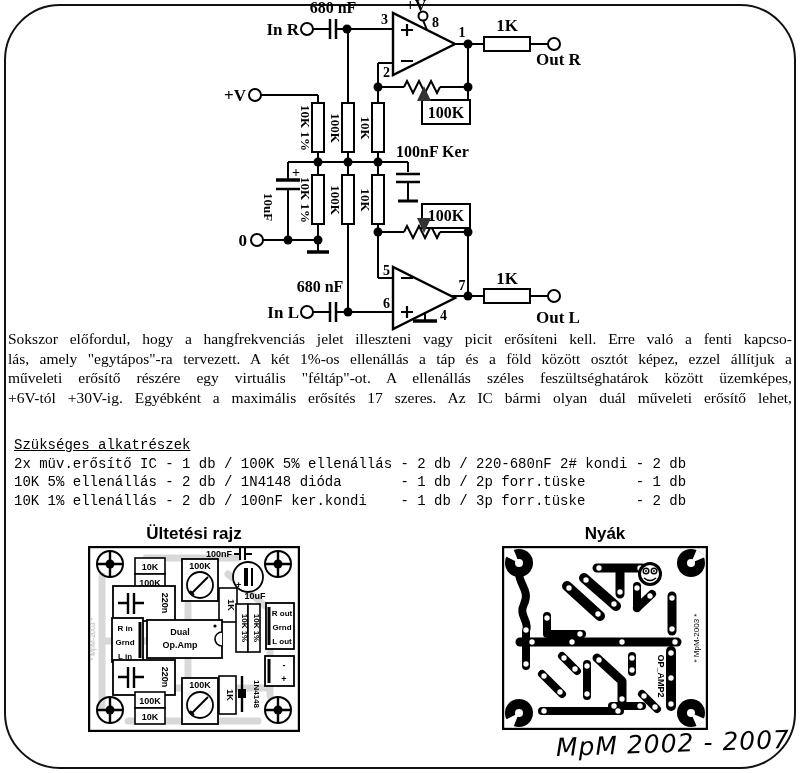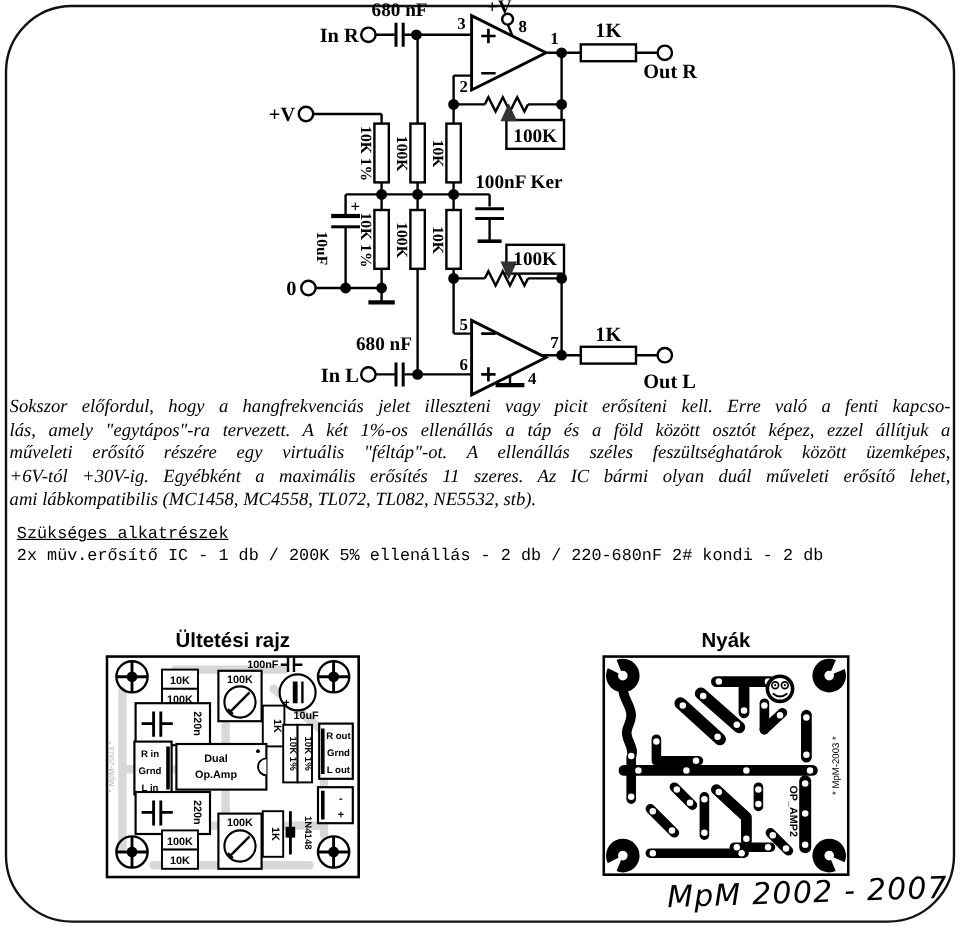--- a/index.html
+++ b/index.html
@@ -5,21 +5,21 @@
   html,body{margin:0;padding:0;background:#fff;}
   #page{position:relative;width:800px;height:773px;background:#fff;overflow:hidden;
         font-family:"Liberation Serif",serif;color:#000;}
   #page-border{position:absolute;inset:4px;border:2.5px solid #111;border-radius:56px;pointer-events:none;}
   svg text{fill:#000;}
   .schlab{font-family:"Liberation Serif",serif;font-weight:bold;font-size:17px;}
   .schlab-sm{font-family:"Liberation Serif",serif;font-weight:bold;font-size:16px;}
   .pin{font-family:"Liberation Serif",serif;font-weight:bold;font-size:14px;}
   .rot{font-family:"Liberation Serif",serif;font-weight:bold;font-size:13px;}
   #desc{position:absolute;left:8px;top:329px;width:784px;font-size:15.5px;line-height:19.6px;}
-  .desc-line{text-align:justify;text-align-last:justify;white-space:nowrap;font-style:italic;}
+  .desc-line{text-align:justify;text-align-last:justify;white-space:nowrap;}
   .desc-line.last{text-align-last:left;}
   #parts{position:absolute;left:14px;top:436px;width:780px;
          font-family:"Liberation Mono",monospace;font-size:14px;line-height:18.6px;}
   #parts .title{text-decoration:underline;}
   .mono-row{white-space:pre;}
   .board-title{position:absolute;top:524px;height:20px;text-align:center;
          font-family:"Liberation Sans",sans-serif;font-weight:bold;font-size:17px;}
   #title-left{left:88px;width:212px;}
   #title-right{left:502px;width:206px;}
   .pcb-lab{font-family:"Liberation Sans",sans-serif;font-weight:bold;font-size:9px;}
@@ -152,27 +152,28 @@
       <text class="pin" x="390" y="308" text-anchor="end">6</text>
       <text class="pin" x="462" y="290" text-anchor="middle">7</text>
       <text class="pin" x="440" y="320">4</text>
     </g>
   </svg>
 
   <div id="desc">
     <div class="desc-line">Sokszor előfordul, hogy a hangfrekvenciás jelet illeszteni vagy picit erősíteni kell. Erre való a fenti kapcso-</div>
     <div class="desc-line">lás, amely "egytápos"-ra tervezett. A két 1%-os ellenállás a táp és a föld között osztót képez, ezzel állítjuk a</div>
     <div class="desc-line">műveleti erősítő részére egy virtuális "féltáp"-ot. A ellenállás széles feszültséghatárok között üzemképes,</div>
-    <div class="desc-line">+6V-tól +30V-ig. Egyébként a maximális erősítés 11 szeres. Az IC bármi olyan duál műveleti erősítő lehet,</div>
-    <div class="desc-line last">ami lábkompatibilis (MC1458, MC4558, TL072, TL082, NE5532, stb).</div>
+    <div class="desc-line">+6V-tól +30V-ig. Egyébként a maximális erősítés 17 szeres. Az IC bármi olyan duál műveleti erősítő lehet,</div>
   </div>
 
   <div id="parts">
     <div class="title">Szükséges alkatrészek</div>
-    <div class="mono-row">2x müv.erősítő IC - 1 db / 200K 5% ellenállás - 2 db / 220-680nF 2# kondi - 2 db</div>
+    <div class="mono-row">2x müv.erősítő IC - 1 db / 100K 5% ellenállás - 2 db / 220-680nF 2# kondi - 2 db</div>
+    <div class="mono-row">10K 5% ellenállás - 2 db / 1N4148 dióda       - 1 db / 2p forr.tüske      - 1 db</div>
+    <div class="mono-row">10K 1% ellenállás - 2 db / 100nF ker.kondi    - 1 db / 3p forr.tüske      - 2 db</div>
   </div>
 
   <div id="title-left" class="board-title">Ültetési rajz</div>
   <div id="title-right" class="board-title">Nyák</div>
 
   <svg style="position:absolute;left:88px;top:546px;" width="212" height="186" viewBox="0 0 212 186">
     <rect x="1" y="1" width="210" height="184" fill="#fff" stroke="#000" stroke-width="2.4"></rect>
 
     <g stroke="#d8d8d8" stroke-width="7" stroke-linecap="round" fill="none">
       <path d="M14,30 V160 M14,95 H60 M100,58 V172 M60,142 H182 M140,28 L182,64 M182,64 V150 M58,12 H150 M40,175 H170"></path>

